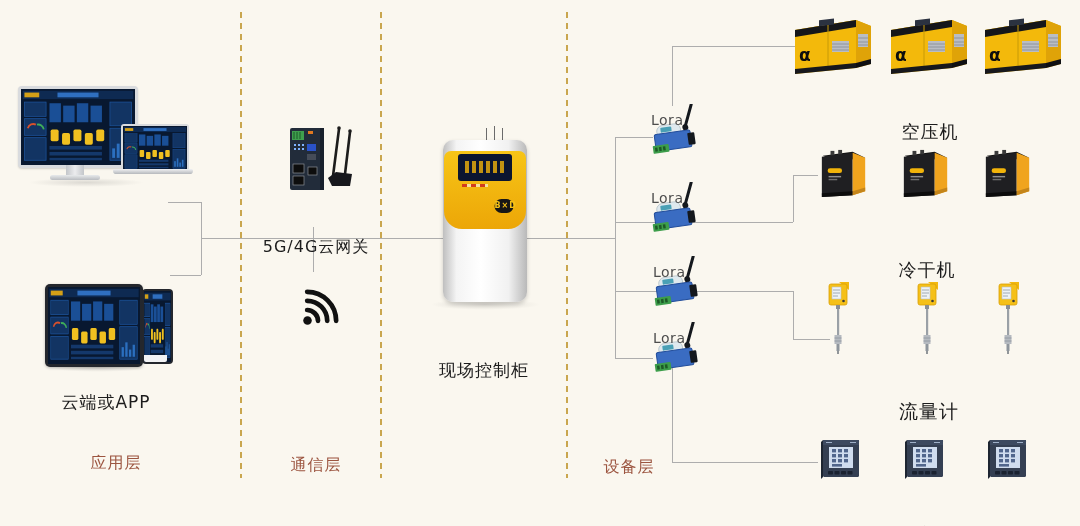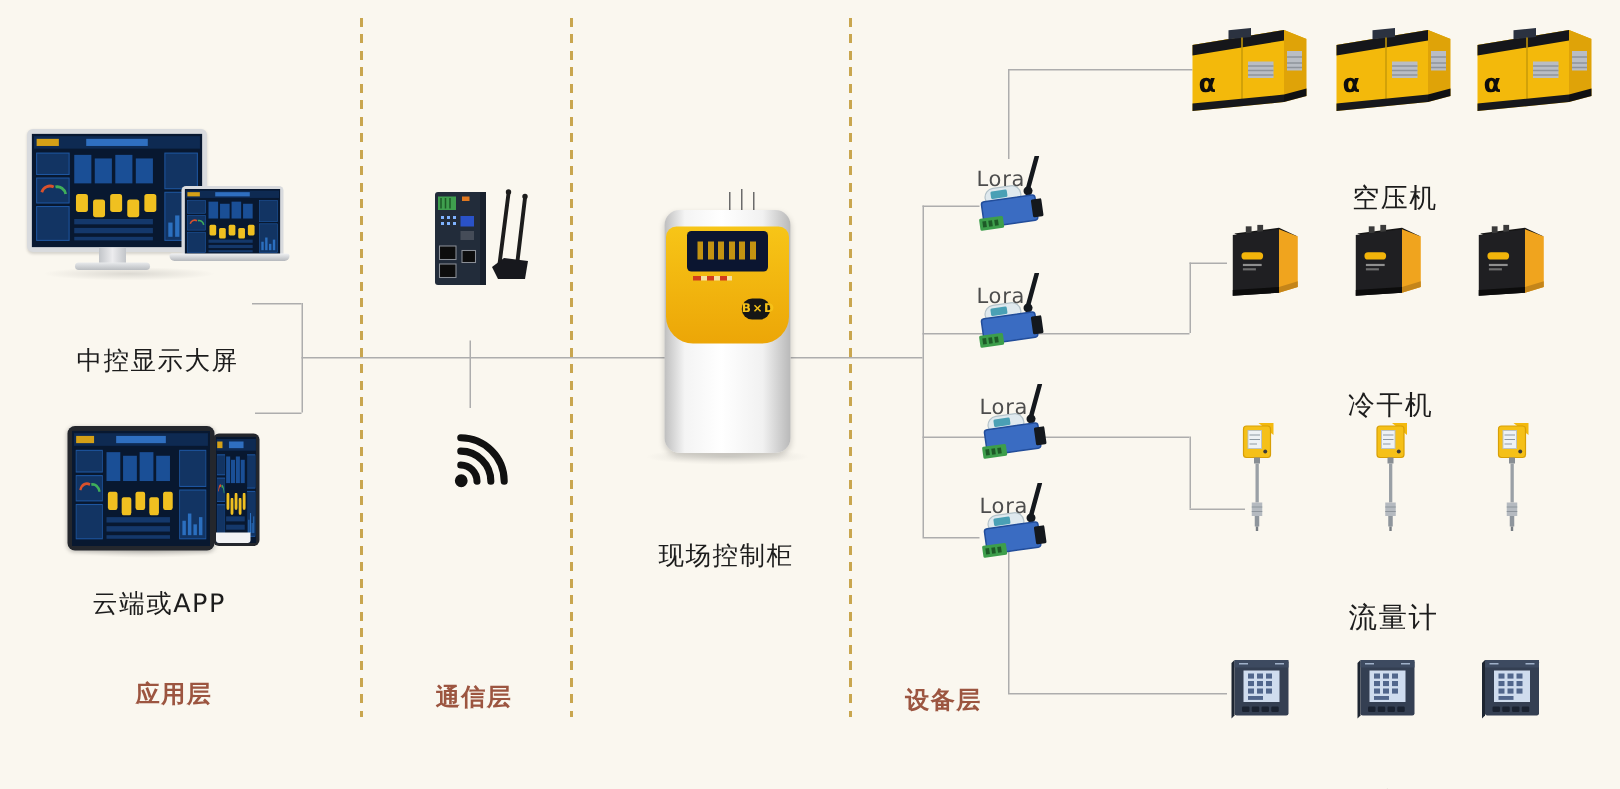--- a/index.html
+++ b/index.html
@@ -11,21 +11,21 @@
   .v-line{position:absolute;width:1px;background:#adadad;}
 
   
   .sep{position:absolute;top:12px;height:466px;width:2px;
        background:repeating-linear-gradient(to bottom,#c9a64f 0 6px,transparent 6px 11px);}
 
   
   .node-label{position:absolute;transform:translateX(-50%);white-space:nowrap;
               color:#1c1c1c;font-weight:normal;font-size:17px;letter-spacing:1px;margin-top:36px;}
   .layer-label{position:absolute;transform:translateX(-50%);white-space:nowrap;
-               color:#9c5540;font-weight:bold;font-size:16px;letter-spacing:1px;text-align:center;}
+               color:#9c5540;font-weight:normal;font-size:16px;letter-spacing:1px;text-align:center;}
   .lora-label{position:absolute;font-size:14px;color:#4d4d4d;letter-spacing:.5px;}
 
   
   .monitor{position:absolute;left:18px;top:86px;width:114px;height:76px;background:#d9dbde;
            border-radius:4px;padding:3px;box-shadow:0 1px 2px rgba(0,0,0,.15);}
   .monitor svg,.laptop-screen svg,.tablet svg,.phone svg{display:block;width:100%;height:100%;}
   .monitor-neck{position:absolute;left:66px;top:165px;width:18px;height:11px;
                 background:linear-gradient(90deg,#c2c5c9,#ececee,#c2c5c9);}
   .monitor-base{position:absolute;left:50px;top:175px;width:50px;height:5px;border-radius:3px;
                 background:linear-gradient(#e8eaec,#b9bcc0);}
@@ -261,39 +261,39 @@
       </svg>
   </div>
   <div class="monitor-neck"></div>
   <div class="monitor-base"></div>
   <div class="laptop-screen">
     <svg>
         <use href="#sym-dash"></use>
       </svg>
   </div>
   <div class="laptop-base"></div>
-  <div class="node-label" style="left:105px;top:193px">中控显示大屏</div>
 
   <div class="soft-shadow" style="left:48px;top:363px;width:100px;height:9px"></div>
   <div class="tablet">
     <svg>
         <use href="#sym-dash"></use>
       </svg>
   </div>
   <div class="phone">
     <svg>
         <use href="#sym-dash"></use>
       </svg>
     <div class="phone-navbar"></div>
   </div>
   <div class="node-label" style="left:106px;top:355px">云端或APP</div>
 
   <svg class="dev-svg" style="left:282px;top:120px;width:72px;height:78px">
       <use href="#sym-gateway"></use>
     </svg>
+  <div class="node-label" style="left:316px;top:201px;font-size:16px">5G/4G云网关</div>
   <svg class="wifi" viewBox="0 0 24 24">
     <circle cx="12" cy="18.6" r="1.9" fill="#111"></circle>
     <path d="M8.6 15.4 a4.9 4.9 0 0 1 6.8 0" stroke="#111" stroke-width="2.1" fill="none" stroke-linecap="round"></path>
     <path d="M5.7 12.5 a8.9 8.9 0 0 1 12.6 0" stroke="#111" stroke-width="2.1" fill="none" stroke-linecap="round"></path>
     <path d="M2.9 9.7 a12.9 12.9 0 0 1 18.2 0" stroke="#111" stroke-width="2.1" fill="none" stroke-linecap="round"></path>
   </svg>
 
   <div class="cab-antenna" style="left:486px;top:128px;height:24px"></div>
   <div class="cab-antenna" style="left:494px;top:126px;height:26px"></div>
   <div class="cab-antenna" style="left:502px;top:128px;height:24px"></div>

